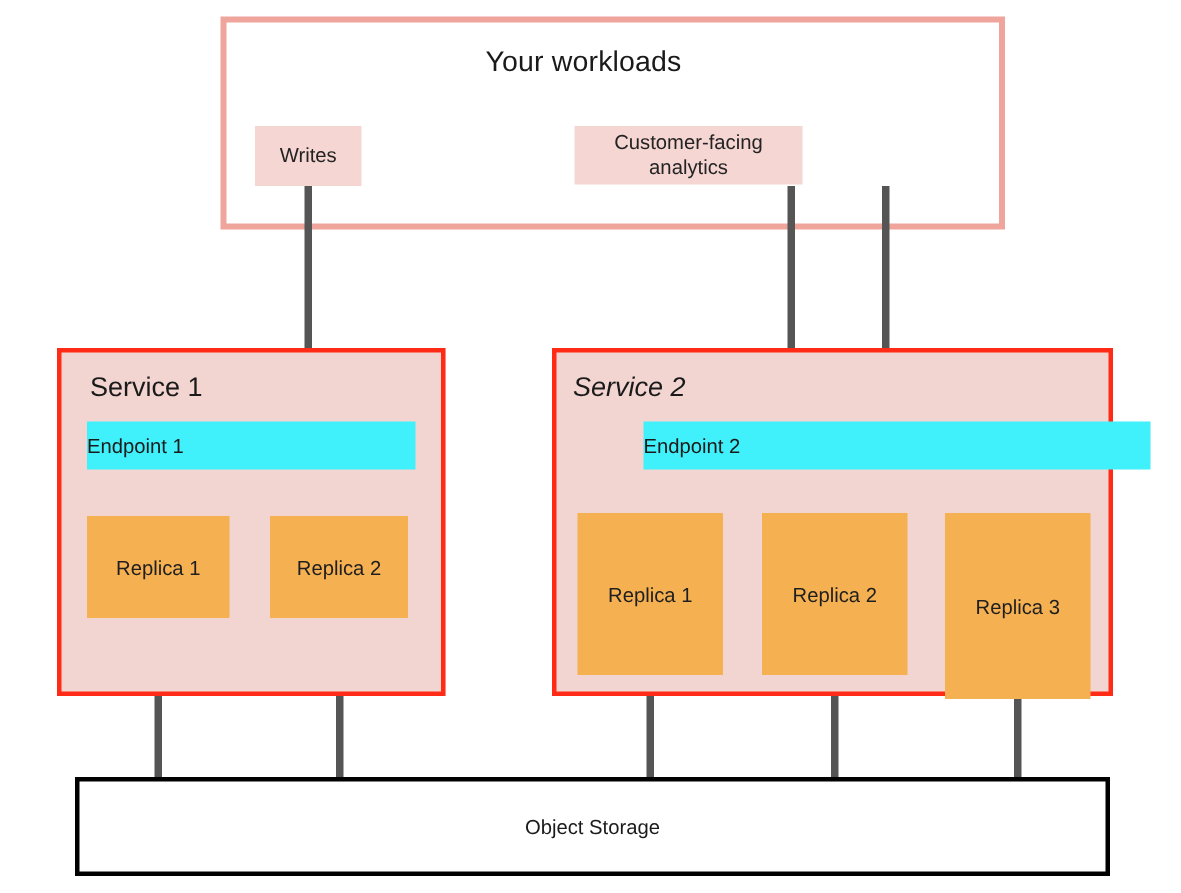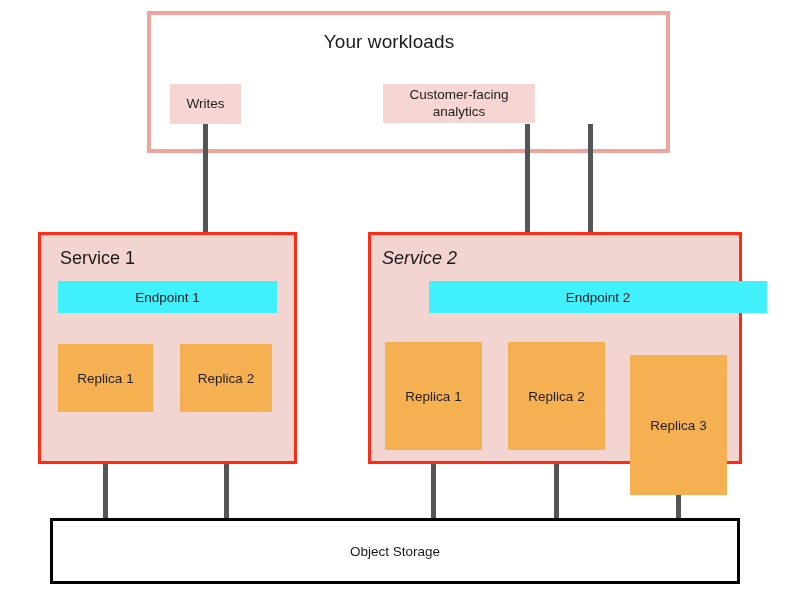--- a/index.html
+++ b/index.html
@@ -70,41 +70,40 @@
   .service-1-label { left: 60px;  top: 248px; }
   .service-2-label { left: 382px; top: 248px; font-style: italic; }
 
   
   .endpoint {
     background: #40F0FB;
     color: #1a1a1a;
     font-size: 13.5px;
     display: flex;
     align-items: center;
-    justify-content: center;
     box-sizing: border-box;
   }
   .endpoint-1 { left: 58px;  top: 281px; width: 219px; height: 32px; }
   .endpoint-2 { left: 386px; top: 281px; width: 338px; height: 32px; margin-left: 43px; }
 
   
   .replica {
     background: #F5B052;
     color: #1f1f1f;
     font-size: 13.5px;
     display: flex;
     align-items: center;
     justify-content: center;
     box-sizing: border-box;
   }
   .s1-r1 { left: 58px;  top: 344px; width: 95px; height: 68px; }
   .s1-r2 { left: 180px; top: 344px; width: 92px; height: 68px; }
   .s2-r1 { left: 385px; top: 342px; width: 97px; height: 108px; }
   .s2-r2 { left: 508px; top: 342px; width: 97px; height: 108px; }
-  .s2-r3 { left: 630px; top: 342px; width: 97px; height: 140px; margin-top: 13px; }
+  .s2-r3 { left: 630px; top: 342px; width: 97px; height: 124px; }
 
   
   .storage-box {
     left: 50px;
     top: 518px;
     width: 690px;
     height: 66px;
     border: 3px solid #000000;
     background: #ffffff;
     box-sizing: border-box;

